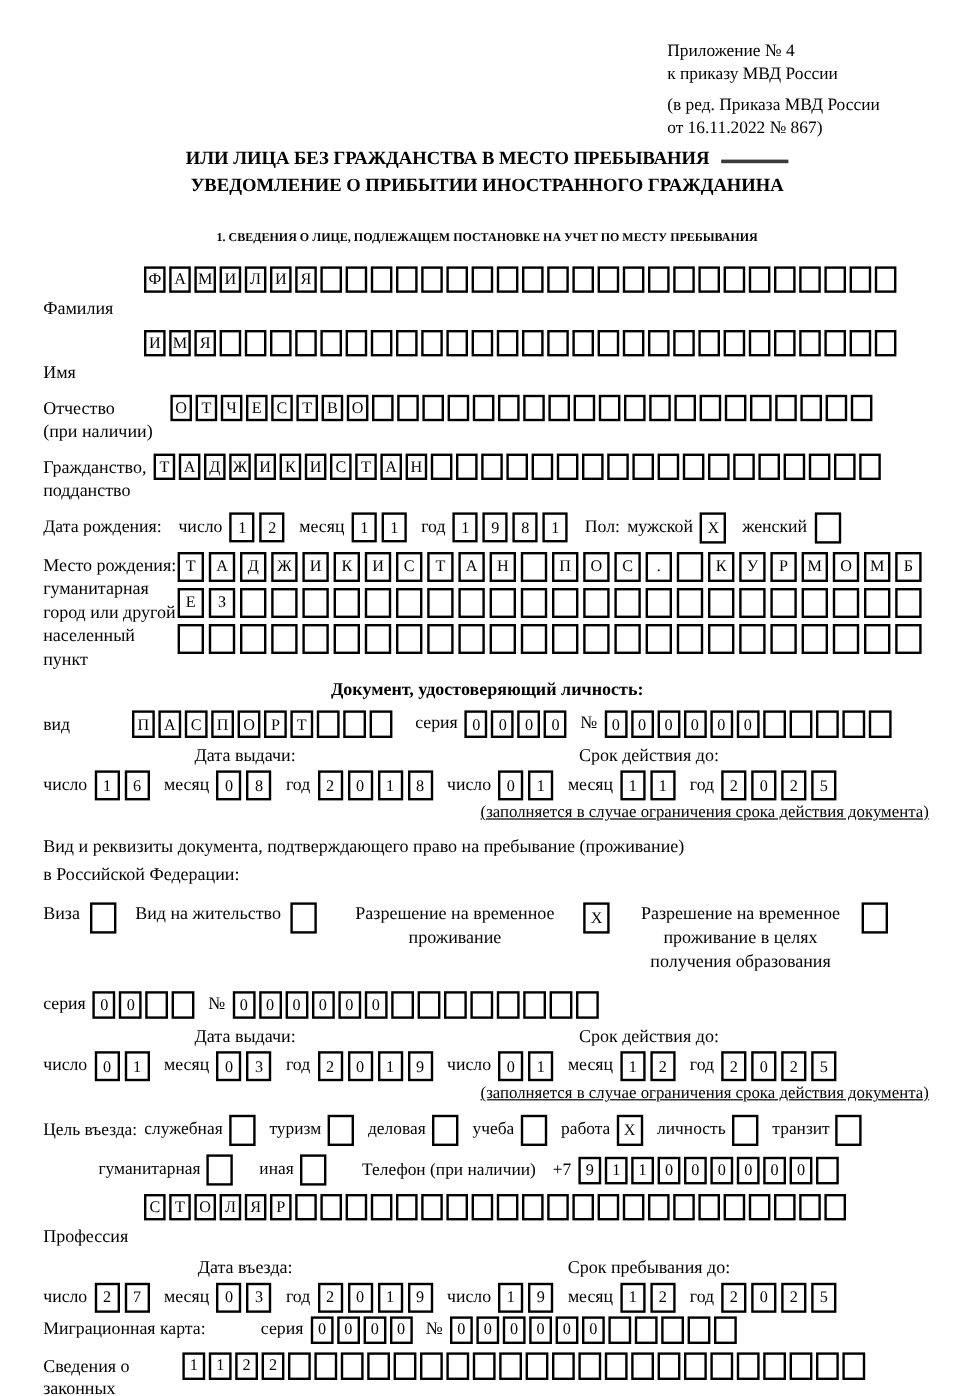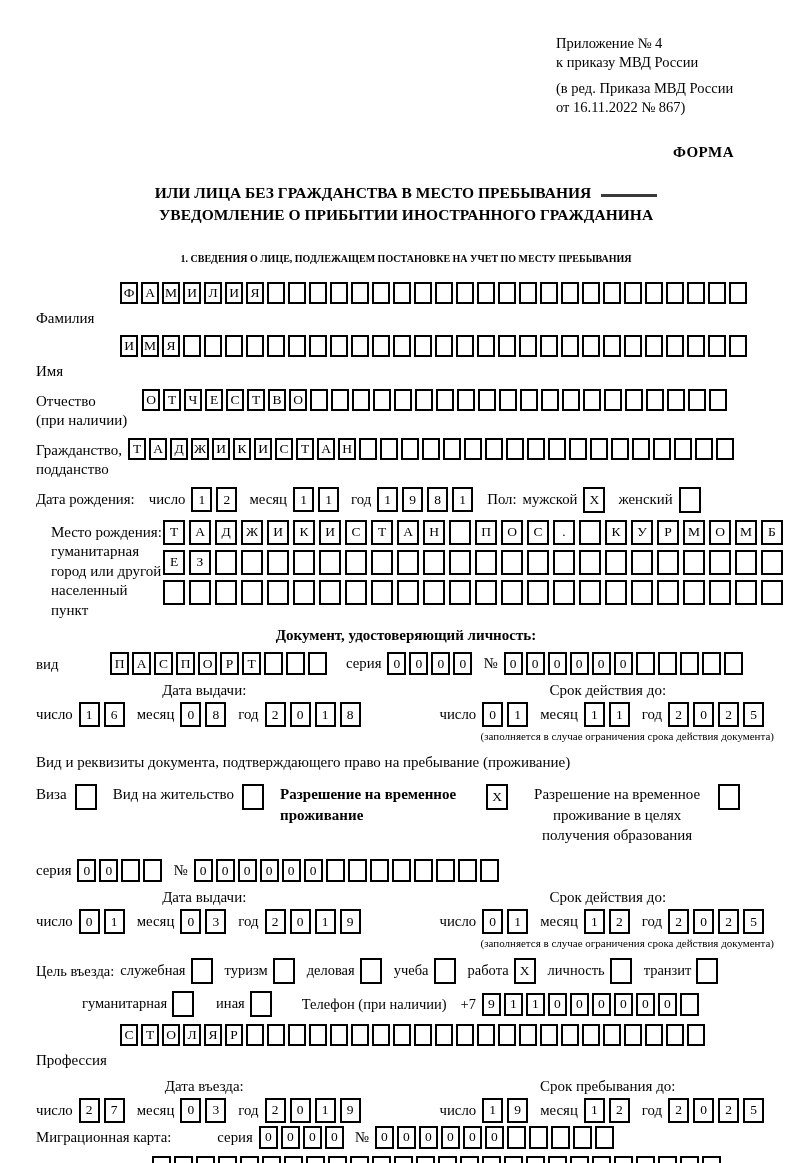--- a/index.html
+++ b/index.html
@@ -11,53 +11,53 @@
   }
   .top-right{margin-left:520px;font-size:14.5px;line-height:1.32;}
   .top-right .edition{margin-top:7px;}
   .forma{text-align:right;font-weight:bold;margin:26px 42px 18px 0;letter-spacing:.5px;}
   .title{text-align:center;font-weight:bold;font-size:15.5px;line-height:1.5;}
   .blank{display:inline-block;width:56px;height:1em;border-bottom:3px solid #3a3a3a;margin-left:10px;}
   .section-heading{font-weight:bold;text-align:center;margin:26px 0 18px;font-size:10px;}
 
   .row{display:flex;align-items:flex-start;margin-bottom:7px;}
   .lbl{flex:none;padding-top:3px;line-height:1.3;}
-  .w84{width:84px;margin-top:24px;} .w74{width:74px;} .w106{width:106px;} .w92{width:92px;} .w112{width:112px;margin-left:15px;}
+  .w84{width:84px;margin-top:24px;} .w74{width:74px;} .w106{width:106px;} .w92{width:92px;} .w112{width:112px;}
   .cells{display:flex;flex-wrap:nowrap;}
   .cell{
     box-sizing:border-box;flex:none;width:19px;height:23px;border:2px solid #000;
     margin-right:3px;display:inline-flex;align-items:center;justify-content:center;
     font-size:13.5px;background:#fff;
   }
   .tight .cell{width:18px;height:22px;margin-right:3px;}
   .wide .cell{width:22px;height:25px;margin-right:4px;}
   .cb .cell{width:22px;height:26px;}
   .spread .cell{width:21px;height:25px;margin-right:4px;}
 
   .inline-row{display:flex;align-items:center;flex-wrap:nowrap;font-size:14.8px;margin-bottom:7px;}
   .inline-row .txt{margin-right:6px;white-space:nowrap;}
   .ml8{margin-left:8px;} .ml10{margin-left:10px;} .ml16{margin-left:16px;} .ml40{margin-left:40px;}
 
   .bp-rows .cells{margin-bottom:5px;}
 
   .center-bold{text-align:center;font-weight:bold;margin:4px 0 8px;}
 
-  .dates{display:flex;justify-content:space-between;align-items:flex-start;margin-bottom:3px;}
+  .dates{display:flex;align-items:flex-start;margin-bottom:3px;}
   .dgroup{display:flex;flex-direction:column;}
   .dhead{text-align:center;margin-bottom:3px;}
   .dline{display:flex;align-items:center;}
   .dline .txt{margin-right:6px;white-space:nowrap;font-size:14.8px;}
   .dline .cells{margin-right:8px;}
-  .note{text-align:right;font-size:11px;margin:0 2px 9px 0;}
+  .note{text-align:right;font-size:14px;margin:0 2px 9px 0;text-decoration:underline;}
 
   .intro{margin:2px 0 10px;line-height:1.55;}
   .opts{display:flex;align-items:flex-start;margin:2px 0 14px;}
   .opt{display:flex;align-items:flex-start;margin-right:13px;}
   .opt-lbl{margin-right:8px;line-height:1.35;}
-  .opt-c{width:198px;text-align:left;font-weight:bold;}
+  .opt-c{width:198px;text-align:center;}
   .opt-c2{width:186px;text-align:center;}
 
   .pv{display:inline-flex;align-items:center;margin-right:9px;}
   .pv .opt-lbl{margin-right:5px;}
   .purpose-row{font-size:14.5px;}
   .purpose-row2{margin-left:46px;}
   .phone-lbl{margin:0 14px 0 18px;white-space:nowrap;}
 
   .rep{display:flex;align-items:flex-start;margin-top:2px;}
   .rep .lbl{width:116px;}
@@ -70,21 +70,20 @@
 
   <div class="top-right">
     <div>Приложение № 4</div>
     <div>к приказу МВД России</div>
     <div class="edition">
       <div>(в ред. Приказа МВД России</div>
       <div>от 16.11.2022 № 867)</div>
     </div>
   </div>
 
-  <div class="forma">ФОРМА</div>
 
   <div class="title">
     <div><span>ИЛИ ЛИЦА БЕЗ ГРАЖДАНСТВА В МЕСТО ПРЕБЫВАНИЯ</span><span class="blank"></span></div>
     <div>УВЕДОМЛЕНИЕ О ПРИБЫТИИ ИНОСТРАННОГО ГРАЖДАНИНА</div>
   </div>
 
   <div class="section-heading">1. СВЕДЕНИЯ О ЛИЦЕ, ПОДЛЕЖАЩЕМ ПОСТАНОВКЕ НА УЧЕТ ПО МЕСТУ ПРЕБЫВАНИЯ</div>
 
   <div class="row">
     <div class="lbl w84">Фамилия</div>
@@ -434,20 +433,21 @@
             <span class="cell">2</span>
             <span class="cell">5</span>
           </span>
       </div>
     </div>
   </div>
   <div class="note">(заполняется в случае ограничения срока действия документа)</div>
 
   <div class="intro">
     <div>Вид и реквизиты документа, подтверждающего право на пребывание (проживание)</div>
+    <div>в Российской Федерации:</div>
   </div>
 
   <div class="opts">
     <div class="opt">
       <span class="opt-lbl">Виза</span>
       <span class="cells cb">
           <span class="cell"></span>
         </span>
     </div>
     <div class="opt">

